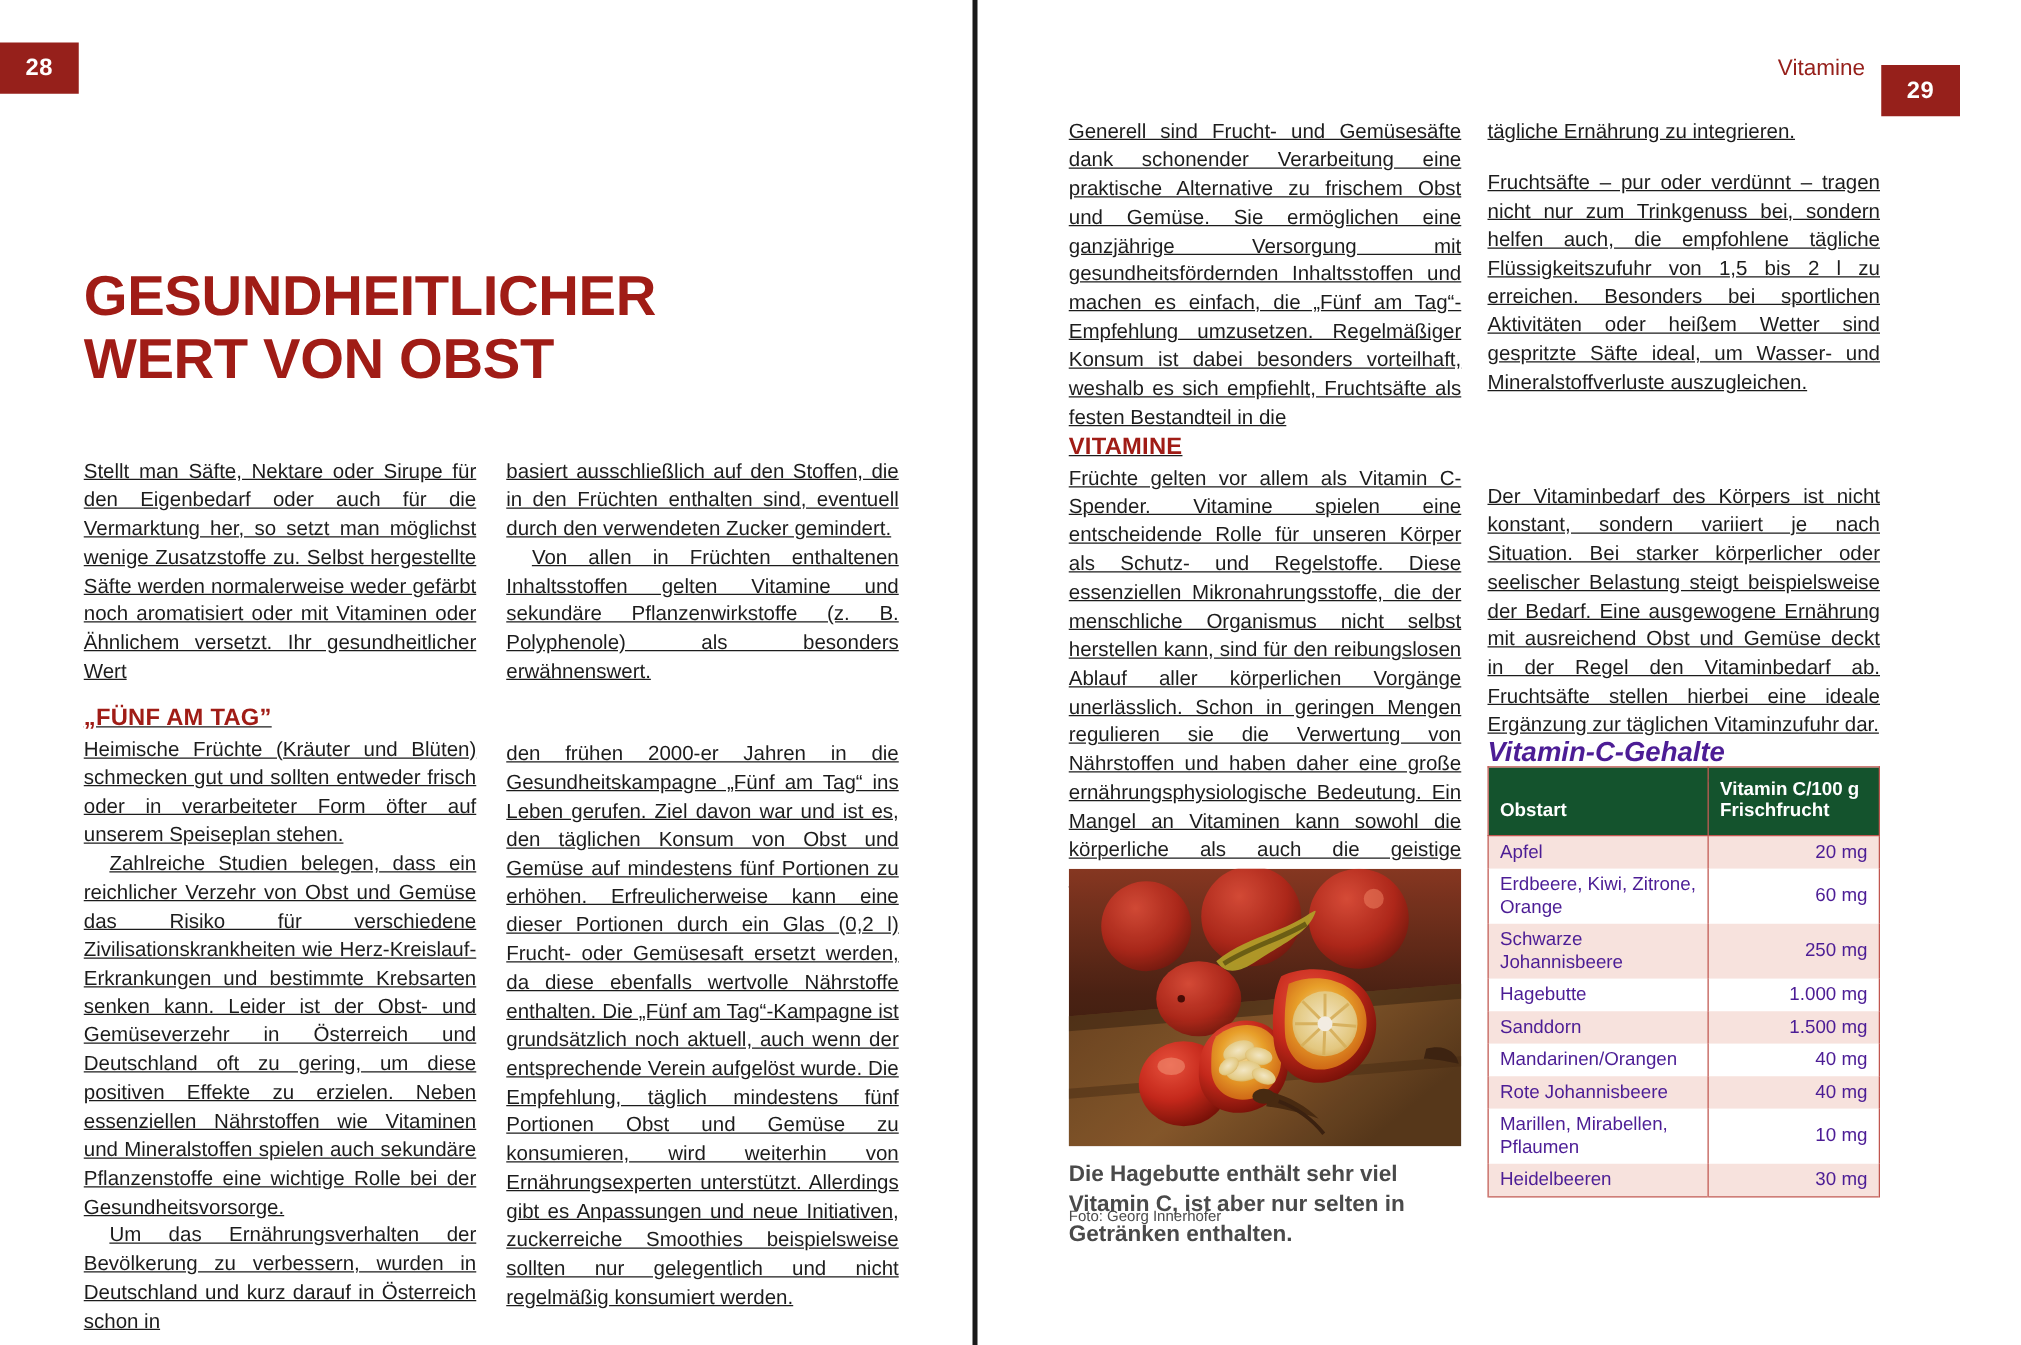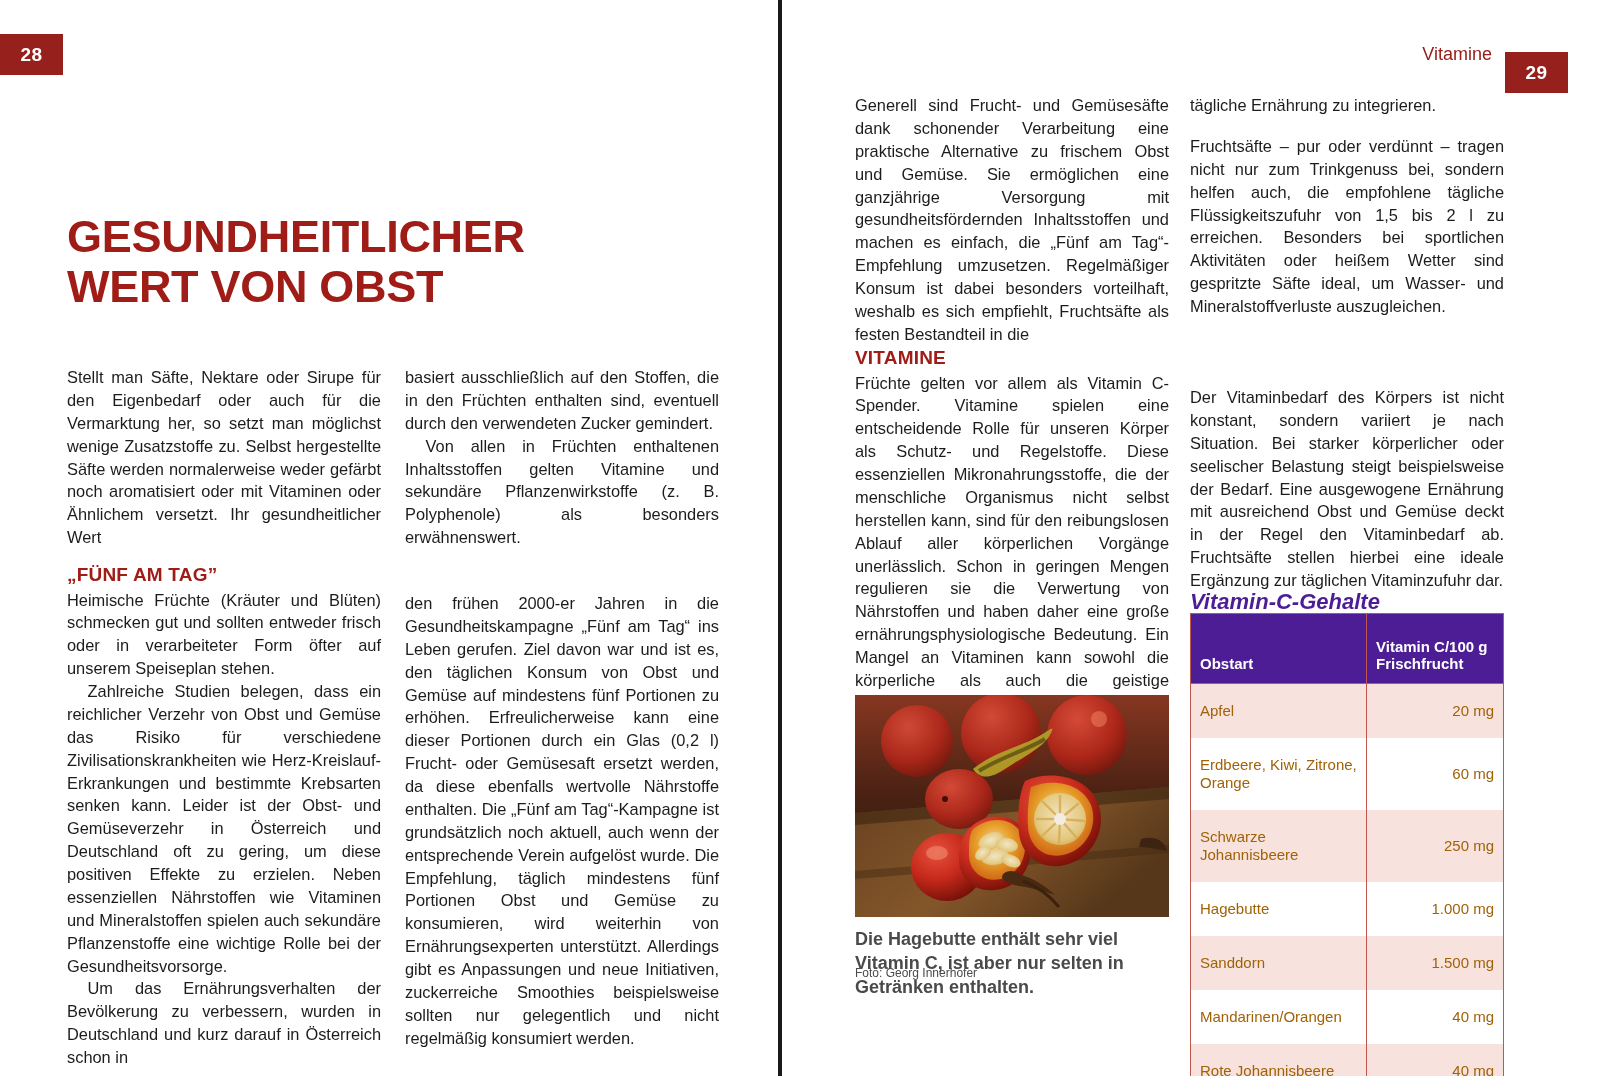--- a/index.html
+++ b/index.html
@@ -65,20 +65,21 @@
 
   
   .col {
     position: absolute;
     font-size: 16.4px;
     line-height: 1.395;
     color: #1c1c1c;
     text-align: justify;
     -webkit-hyphens: none;
     hyphens: none;
+    text-decoration: underline;
   }
   .col p { margin: 0; }
   .col p.indent { text-indent: 1.25em; }
 
   .sec-head {
     color: #a01c16;
     font-weight: bold;
     font-size: 19px;
     letter-spacing: 0.2px;
     margin: 0 0 13px 0;
@@ -142,33 +143,33 @@
   .vtable {
     position: absolute;
     left: 1190px;
     top: 613px;
     width: 314px;
     border-collapse: collapse;
     font-size: 15px;
     border: 1px solid #c0564f;
   }
   .vtable th {
-    background: #4c1d95;
+    background: #14532d;
     color: #ffffff;
     font-weight: bold;
     text-align: left;
-    padding: 24px 9px 10px 9px;
+    padding: 9px 9px 10px 9px;
     vertical-align: bottom;
     line-height: 1.16;
     border: 1px solid #c0564f;
   }
   .vtable th.c2 { width: 118px; }
   .vtable td {
-    padding: 18px 9px;
-    color: #a16207;
+    padding: 4px 9px;
+    color: #4c1d95;
     line-height: 1.2;
     border-left: 1px solid #c0564f;
     border-right: 1px solid #c0564f;
     vertical-align: middle;
   }
   .vtable td.num { text-align: right; }
   .vtable tbody tr:nth-child(odd)  td { background: #f7e2dd; }
   .vtable tbody tr:nth-child(even) td { background: #ffffff; }
 </style>
 </head>

